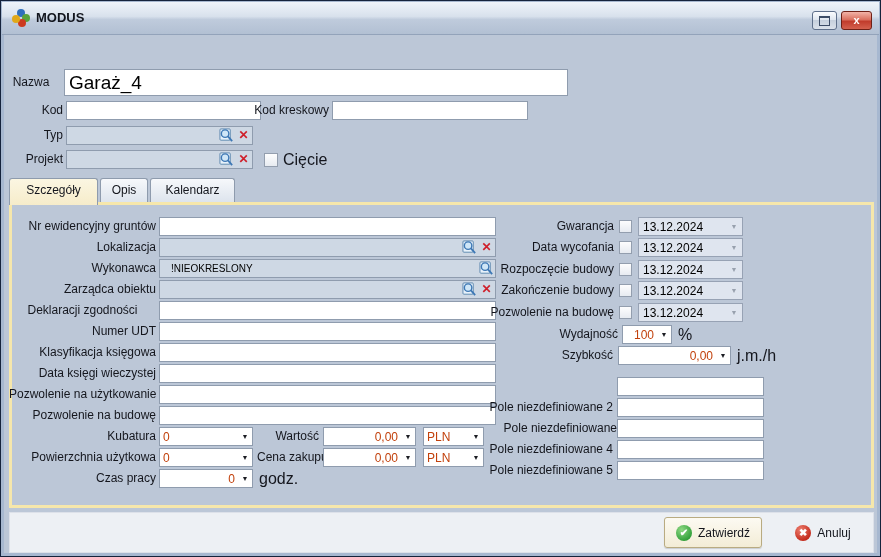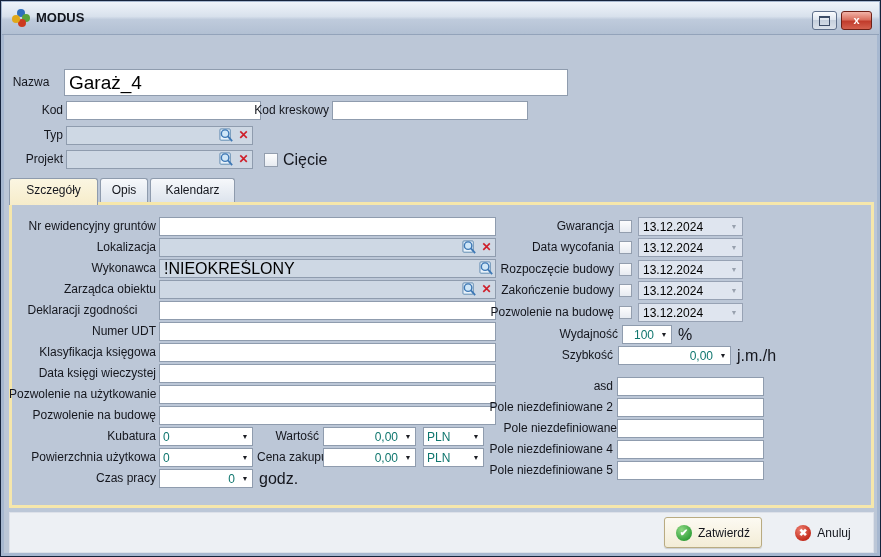--- a/index.html
+++ b/index.html
@@ -27,30 +27,30 @@
             box-shadow:0 0 0 2px #e6ebf1,0 0 0 3px #aab6c6;color:#fff;font-weight:bold;font-size:12px;
             text-align:center;line-height:21px;cursor:pointer;}
   
   .lbl{position:absolute;height:19px;line-height:19px;font-size:12px;color:#14161d;text-align:right;white-space:nowrap;}
   .sfx{position:absolute;height:19px;line-height:19px;font-size:16px;color:#14161d;white-space:nowrap;}
   .tin{position:absolute;height:19px;box-sizing:border-box;border:1px solid #8f9cae;background:#fff;
        font-family:"Liberation Sans",sans-serif;font-size:12px;padding:0 3px;color:#000;}
   .nazwa-in{height:27px;font-size:19px;padding:0 4px;}
   .lookup{position:absolute;height:19px;box-sizing:border-box;border:1px solid #8f9cae;background:#ced8e4;
           display:flex;align-items:center;}
-  .lookup .txt{flex:1;font-size:16px;padding-left:4px;color:#000;overflow:hidden;white-space:nowrap;}
+  .lookup .txt{flex:1;font-size:10px;padding-left:11px;color:#000;overflow:hidden;white-space:nowrap;}
   .iconbtn{width:17px;height:17px;display:flex;align-items:center;justify-content:center;cursor:pointer;flex:0 0 auto;}
   .clrx{color:#cf1f2a;font-weight:bold;font-size:12px;line-height:17px;}
   .datef{position:absolute;height:19px;box-sizing:border-box;border:1px solid #97a2b4;background:#dfe5ef;
          display:flex;align-items:center;}
   .datef .v{flex:1;font-size:12px;padding-left:4px;color:#000;}
   .datef .arr{width:16px;text-align:center;font-size:7px;color:#98a1ae;}
   .combo{position:absolute;height:19px;box-sizing:border-box;border:1px solid #8f9cae;background:#fff;
          display:flex;align-items:center;cursor:pointer;}
-  .combo .v{flex:1;font-size:12px;padding:0 3px;color:#0f766e;white-space:nowrap;}
+  .combo .v{flex:1;font-size:12px;padding:0 3px;color:#c2410c;white-space:nowrap;}
   .combo .v.num{text-align:right;}
   .combo .arr{width:14px;text-align:center;font-size:7px;color:#1c1e24;}
   .cb{position:absolute;width:13px;height:13px;box-sizing:border-box;border:1px solid #939eae;
       background:linear-gradient(#fdfdfe,#e7ebf1);cursor:pointer;}
   
   .tab{position:absolute;top:177px;height:24px;box-sizing:border-box;border:1px solid #8e9bad;border-bottom:none;
        border-radius:3px 3px 0 0;text-align:center;font-size:12px;line-height:22px;color:#14161d;
        background:linear-gradient(#f6f8fb,#dde4ed);cursor:pointer;}
   .tab.active{height:27px;background:linear-gradient(#fbf6e2,#f6ecca);z-index:5;}
   
@@ -278,21 +278,20 @@
   </div>
   <div class="sfx" style="left:677px;top:324px;">%</div>
 
   <div class="lbl" style="left:430px;width:182px;top:345px;">Szybkość</div>
   <div class="combo" style="left:617px;top:345px;width:113px;">
     <span class="v num">0,00</span>
     <span class="arr">▼</span>
   </div>
   <div class="sfx" style="left:736px;top:345px;">j.m./h</div>
 
-  <div class="lbl" style="left:430px;width:182px;top:376px;">asd</div>
   <input class="tin" style="left: 616px; top: 376px; width: 147px;" value="">
 
   <div class="lbl" style="left:430px;width:182px;top:397px;">Pole niezdefiniowane 2</div>
   <input class="tin" style="left: 616px; top: 397px; width: 147px;" value="">
 
   <div class="lbl" style="left:444px;width:182px;top:418px;">Pole niezdefiniowane 3</div>
   <input class="tin" style="left: 616px; top: 418px; width: 147px;" value="">
 
   <div class="lbl" style="left:430px;width:182px;top:439px;">Pole niezdefiniowane 4</div>
   <input class="tin" style="left: 616px; top: 439px; width: 147px;" value="">

